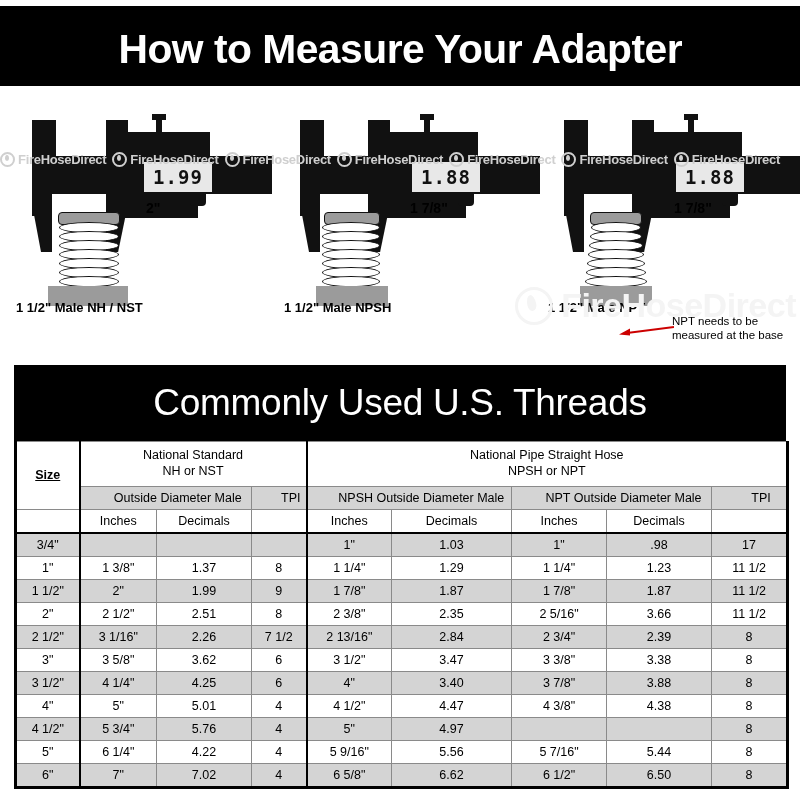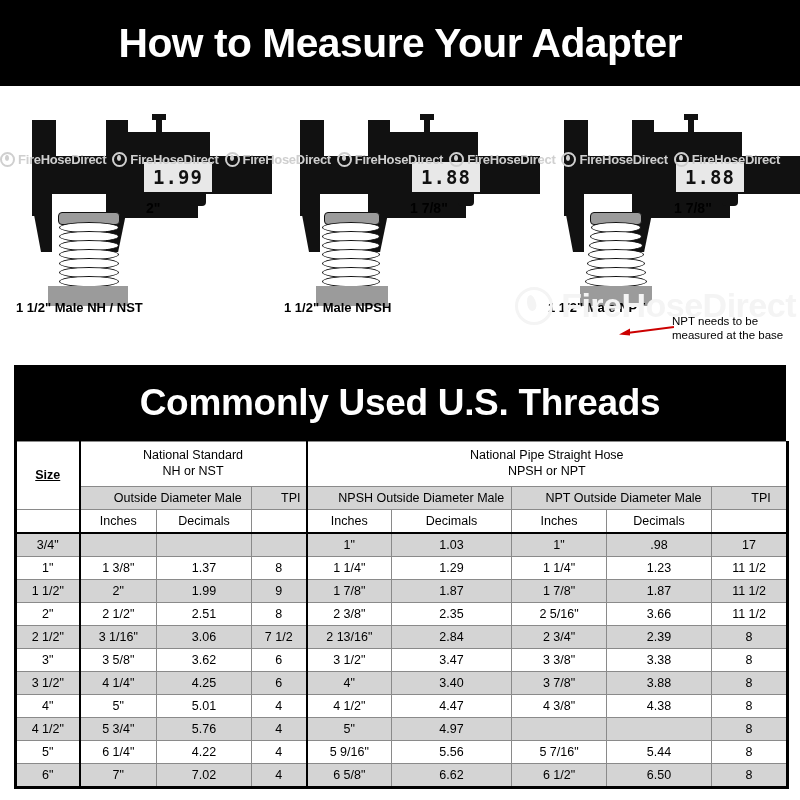--- a/index.html
+++ b/index.html
@@ -7,21 +7,21 @@
     width:800px;height:800px;
     background:#ffffff;
     font-family:"Liberation Sans",sans-serif;
     -webkit-font-smoothing:antialiased;
     overflow:hidden;
   }
   .page{position:relative;width:800px;height:800px;}
 
   
   .title-banner{
-    position:absolute;left:0;top:0;width:800px;height:86px;
+    position:absolute;left:0;top:6px;width:800px;height:86px;
     background:#000;
     display:flex;align-items:center;justify-content:center;
   }
   .title-banner .t{
     color:#fff;font-size:40px;font-weight:bold;
     letter-spacing:-0.5px;white-space:nowrap;
     font-family:"Liberation Sans",sans-serif;
     transform:scaleX(1.02);
   }
 
@@ -173,21 +173,21 @@
     line-height:1.25;white-space:nowrap;
   }
   .npt-arrow{position:absolute;left:618px;top:238px;width:56px;height:12px;}
 
   
   .table-banner{
     position:absolute;left:14px;top:365px;width:772px;height:76px;
     background:#000;display:flex;align-items:center;justify-content:center;
   }
   .table-banner .t{
-    color:#fff;font-size:37px;font-weight:bold;letter-spacing:-0.3px;white-space:nowrap;
+    color:#fff;font-size:37px;font-weight:normal;letter-spacing:-0.3px;white-space:nowrap;
   }
 
   table.threads{
     position:absolute;left:14px;top:441px;width:772px;
     border-collapse:collapse;
     border-left:3px solid #000;border-right:3px solid #000;border-bottom:3px solid #000;
     table-layout:fixed;
   }
   table.threads td,table.threads th{
     border:1px solid #8a8a8a;
@@ -451,21 +451,21 @@
           <td class="vsep-r">8</td>
           <td>2 3/8"</td>
           <td>2.35</td>
           <td>2 5/16"</td>
           <td>3.66</td>
           <td>11 1/2</td>
         </tr>
         <tr class="shade">
           <td class="sizecell vsep-r">2 1/2"</td>
           <td>3 1/16"</td>
-          <td>3.06</td>
+          <td>2.26</td>
           <td class="vsep-r">7 1/2</td>
           <td>2 13/16"</td>
           <td>2.84</td>
           <td>2 3/4"</td>
           <td>2.39</td>
           <td>8</td>
         </tr>
         <tr class="plain">
           <td class="sizecell vsep-r">3"</td>
           <td>3 5/8"</td>

